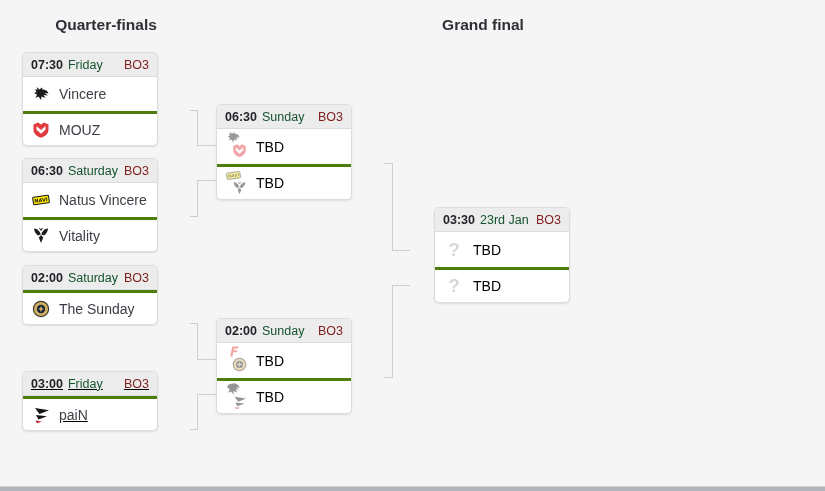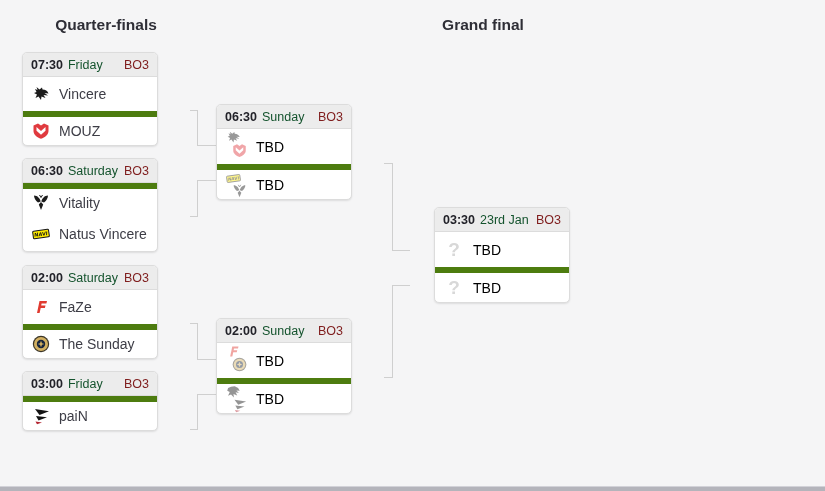--- a/index.html
+++ b/index.html
@@ -23,21 +23,21 @@
   .t-gf{left:399px;width:168px;}
 
   .match{
     position:absolute;width:136px;box-sizing:border-box;
     background:#fff;border:1px solid #dcdcdc;border-radius:5px;
     box-shadow:0 1px 2px rgba(0,0,0,.10);
   }
   .qf1{left:22px;top:52px;}
   .qf2{left:22px;top:158px;}
   .qf3{left:22px;top:265px;}
-  .qf4{left:22px;top:371px;}
+  .qf4{left:22px;top:371px;text-decoration:underline;}
   .sf1{left:216px;top:104px;}
   .sf2{left:216px;top:318px;}
   .gf1{left:434px;top:207px;}
 
   .match-header{
     height:24px;display:flex;align-items:center;
     padding:0 8px;box-sizing:border-box;
     background:#ececec;border-bottom:1px solid #dcdcdc;
     border-radius:4px 4px 0 0;
     font-size:12.5px;white-space:nowrap;
@@ -45,21 +45,21 @@
   .match-header .time{font-weight:bold;color:#222229;}
   .match-header .date{color:#14532d;margin-left:5px;}
   .match-header .bo{color:#7f1d1d;margin-left:auto;}
 
   .team-row{
     height:34px;display:flex;align-items:center;gap:9px;
     padding:0 9px;box-sizing:border-box;
     font-size:14px;color:#3d3d46;overflow:hidden;
   }
   .sf-box .team-row,.gf-box .team-row{height:35px;}
-  .team-row.second{border-top:6px solid #4d7c0f;}
+  .team-row.second{border-top:3px solid #4d7c0f;}
   .logo{width:18px;height:18px;flex:0 0 18px;display:flex;}
   .logo svg{width:18px;height:18px;}
   .tbd{color:#000000;}
 
   .logo-stack{position:relative;width:21px;height:100%;flex:0 0 21px;}
   .logo-stack svg{position:absolute;width:15px;height:15px;opacity:.45;}
   .logo-stack svg.s1{left:0;top:1px;}
   .logo-stack svg.s2{left:6px;top:14px;}
 
   .q-icon{
@@ -158,52 +158,44 @@
       <span>MOUZ</span>
     </div>
   </div>
 
   <div class="match qf2">
     <div class="match-header">
       <span class="time">06:30</span>
       <span class="date">Saturday</span>
       <span class="bo">BO3</span>
     </div>
+    <div class="team-row">
+      <span class="logo">
+          <svg viewBox="0 0 18 18">
+            <use href="#logo-navi"></use>
+          </svg>
+        </span>
+      <span>Natus Vincere</span>
+    </div>
     <div class="team-row second">
       <span class="logo">
           <svg viewBox="0 0 18 18">
             <use href="#logo-vitality"></use>
           </svg>
         </span>
       <span>Vitality</span>
-    </div>
-    <div class="team-row">
-      <span class="logo">
-          <svg viewBox="0 0 18 18">
-            <use href="#logo-navi"></use>
-          </svg>
-        </span>
-      <span>Natus Vincere</span>
     </div>
   </div>
 
   <div class="match qf3">
     <div class="match-header">
       <span class="time">02:00</span>
       <span class="date">Saturday</span>
       <span class="bo">BO3</span>
     </div>
-    <div class="team-row">
-      <span class="logo">
-          <svg viewBox="0 0 18 18">
-            <use href="#logo-faze"></use>
-          </svg>
-        </span>
-      <span>FaZe</span>
-    </div>
     <div class="team-row second">
       <span class="logo">
           <svg viewBox="0 0 18 18">
             <use href="#logo-mongolz"></use>
           </svg>
         </span>
       <span>The Sunday</span>
     </div>
   </div>
 

